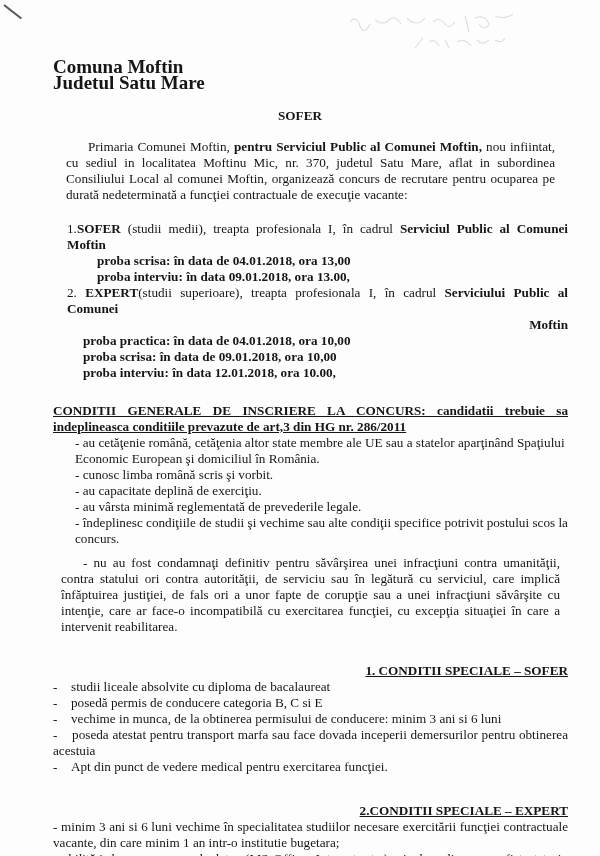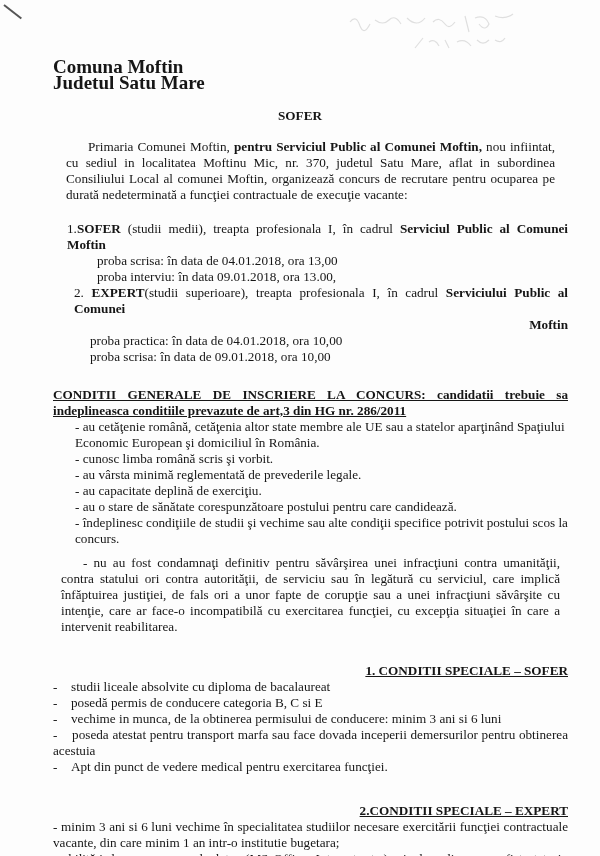--- a/index.html
+++ b/index.html
@@ -19,21 +19,21 @@
       position: absolute; left: 345px; top: 10px; width: 180px; height: 50px;
       opacity: 0.25;
     }
     .header-block { position: absolute; left: 53px; top: 59px; font-weight: bold; font-size: 19px; line-height: 16px; }
     .title { position: absolute; left: 0; width: 600px; top: 108px; text-align: center; font-weight: bold; font-size: 13.2px; }
     .content { position: absolute; left: 53px; width: 515px; top: 126px; font-size: 13.2px; line-height: 16px; }
     .para { text-align: justify; text-indent: 22px; margin: 13px; }
     .b { font-weight: bold; }
     .jobs { margin-top: 18px; padding-left: 14px; }
     .job-head { text-align: justify; }
-    .exam { padding-left: 30px; }
+    .exam { padding-left: 30px; font-weight: bold; }
     .job-cont { padding-left: 30px; font-weight: bold; text-align: right; }
     .sec-title { font-weight: bold; text-decoration: underline; text-align: justify; margin: 0; }
     .gen { margin-top: 22px; }
     .gen-list { padding-left: 22px; }
     .gen-list div { margin: 0; }
     .gen-para { text-indent: 22px; text-align: justify; margin: 8px; }
     .spec-title { padding-left: 22px; font-weight: bold; text-decoration: underline; margin-top: 28px; text-align: right; }
     .dash-item { display: flex; }
     .dash-item .dash { width: 18px; flex: 0 0 18px; }
     .dash-item .txt { flex: 1; text-align: justify; }
@@ -59,36 +59,36 @@
 
   <div class="content">
     <p class="para"><span>Primaria Comunei Moftin, </span><span class="b">pentru Serviciul Public al Comunei Moftin,</span><span> nou infiintat, cu sediul in localitatea Moftinu Mic, nr. 370, judetul Satu Mare, aflat in subordinea Consiliului Local al comunei Moftin, organizează concurs de recrutare pentru ocuparea pe durată nedeterminată a funcţiei contractuale de execuţie vacante:</span></p>
 
     <div class="jobs">
       <div>
         <div class="job-head"><span>1.</span><span class="b">SOFER</span><span> (studii medii), treapta profesionala I,  în cadrul </span><span class="b">Serviciul Public al Comunei Moftin</span></div>
         <div class="exam">proba scrisa: în data de 04.01.2018, ora 13,00</div>
         <div class="exam">proba interviu: în data  09.01.2018, ora 13.00,</div>
       </div>
-      <div style="margin-left:7px">
+      <div style="margin-left:0">
         <div class="job-head" style="padding-left:0"><span>2.</span>&nbsp;<span class="b">EXPERT</span><span>(studii superioare), treapta profesionala I, în cadrul </span><span class="b">Serviciului Public al Comunei</span></div>
         <div class="job-cont" style="padding-left:16px">Moftin</div>
         <div class="exam" style="padding-left:16px">proba practica: în data de 04.01.2018, ora 10,00</div>
         <div class="exam" style="padding-left:16px">proba scrisa: în data de 09.01.2018, ora 10,00</div>
+        <div class="exam" style="padding-left:16px">proba interviu: în data  12.01.2018, ora 10.00,</div>
       </div>
     </div>
 
     <div class="gen">
       <p class="sec-title">CONDITII GENERALE DE INSCRIERE LA CONCURS: candidatii trebuie sa indeplineasca conditiile prevazute de art,3 din HG nr. 286/2011</p>
       <div class="gen-list">
         <div>- au cetăţenie română, cetăţenia altor state membre ale UE sau a statelor aparţinând Spaţiului Economic European şi domiciliul în România.</div>
         <div>- cunosc limba română scris şi vorbit.</div>
+        <div>- au capacitate deplină de exerciţiu.</div>
         <div>- au vârsta minimă reglementată de prevederile legale.</div>
-        <div>- au capacitate deplină de exerciţiu.</div>
-        <div>- au o stare de sănătate corespunzătoare postului pentru care candidează.</div>
         <div>- îndeplinesc condiţiile de studii şi vechime sau alte condiţii specifice potrivit postului scos la concurs.</div>
       </div>
       <p class="gen-para">- nu au fost condamnaţi definitiv pentru săvârşirea unei infracţiuni contra umanităţii, contra statului ori contra autorităţii, de serviciu sau în legătură cu serviciul, care implică înfăptuirea justiţiei, de fals ori a unor fapte de corupţie sau a unei infracţiuni săvârşite cu intenţie, care ar face-o incompatibilă cu exercitarea funcţiei, cu excepţia situaţiei în care a intervenit reabilitarea.</p>
     </div>
 
     <div class="spec-title">1. CONDITII SPECIALE  – SOFER</div>
     <div>
       <div class="dash-item">
           <span class="dash">-</span>
           <span class="txt">studii liceale absolvite cu diploma de bacalaureat</span>

